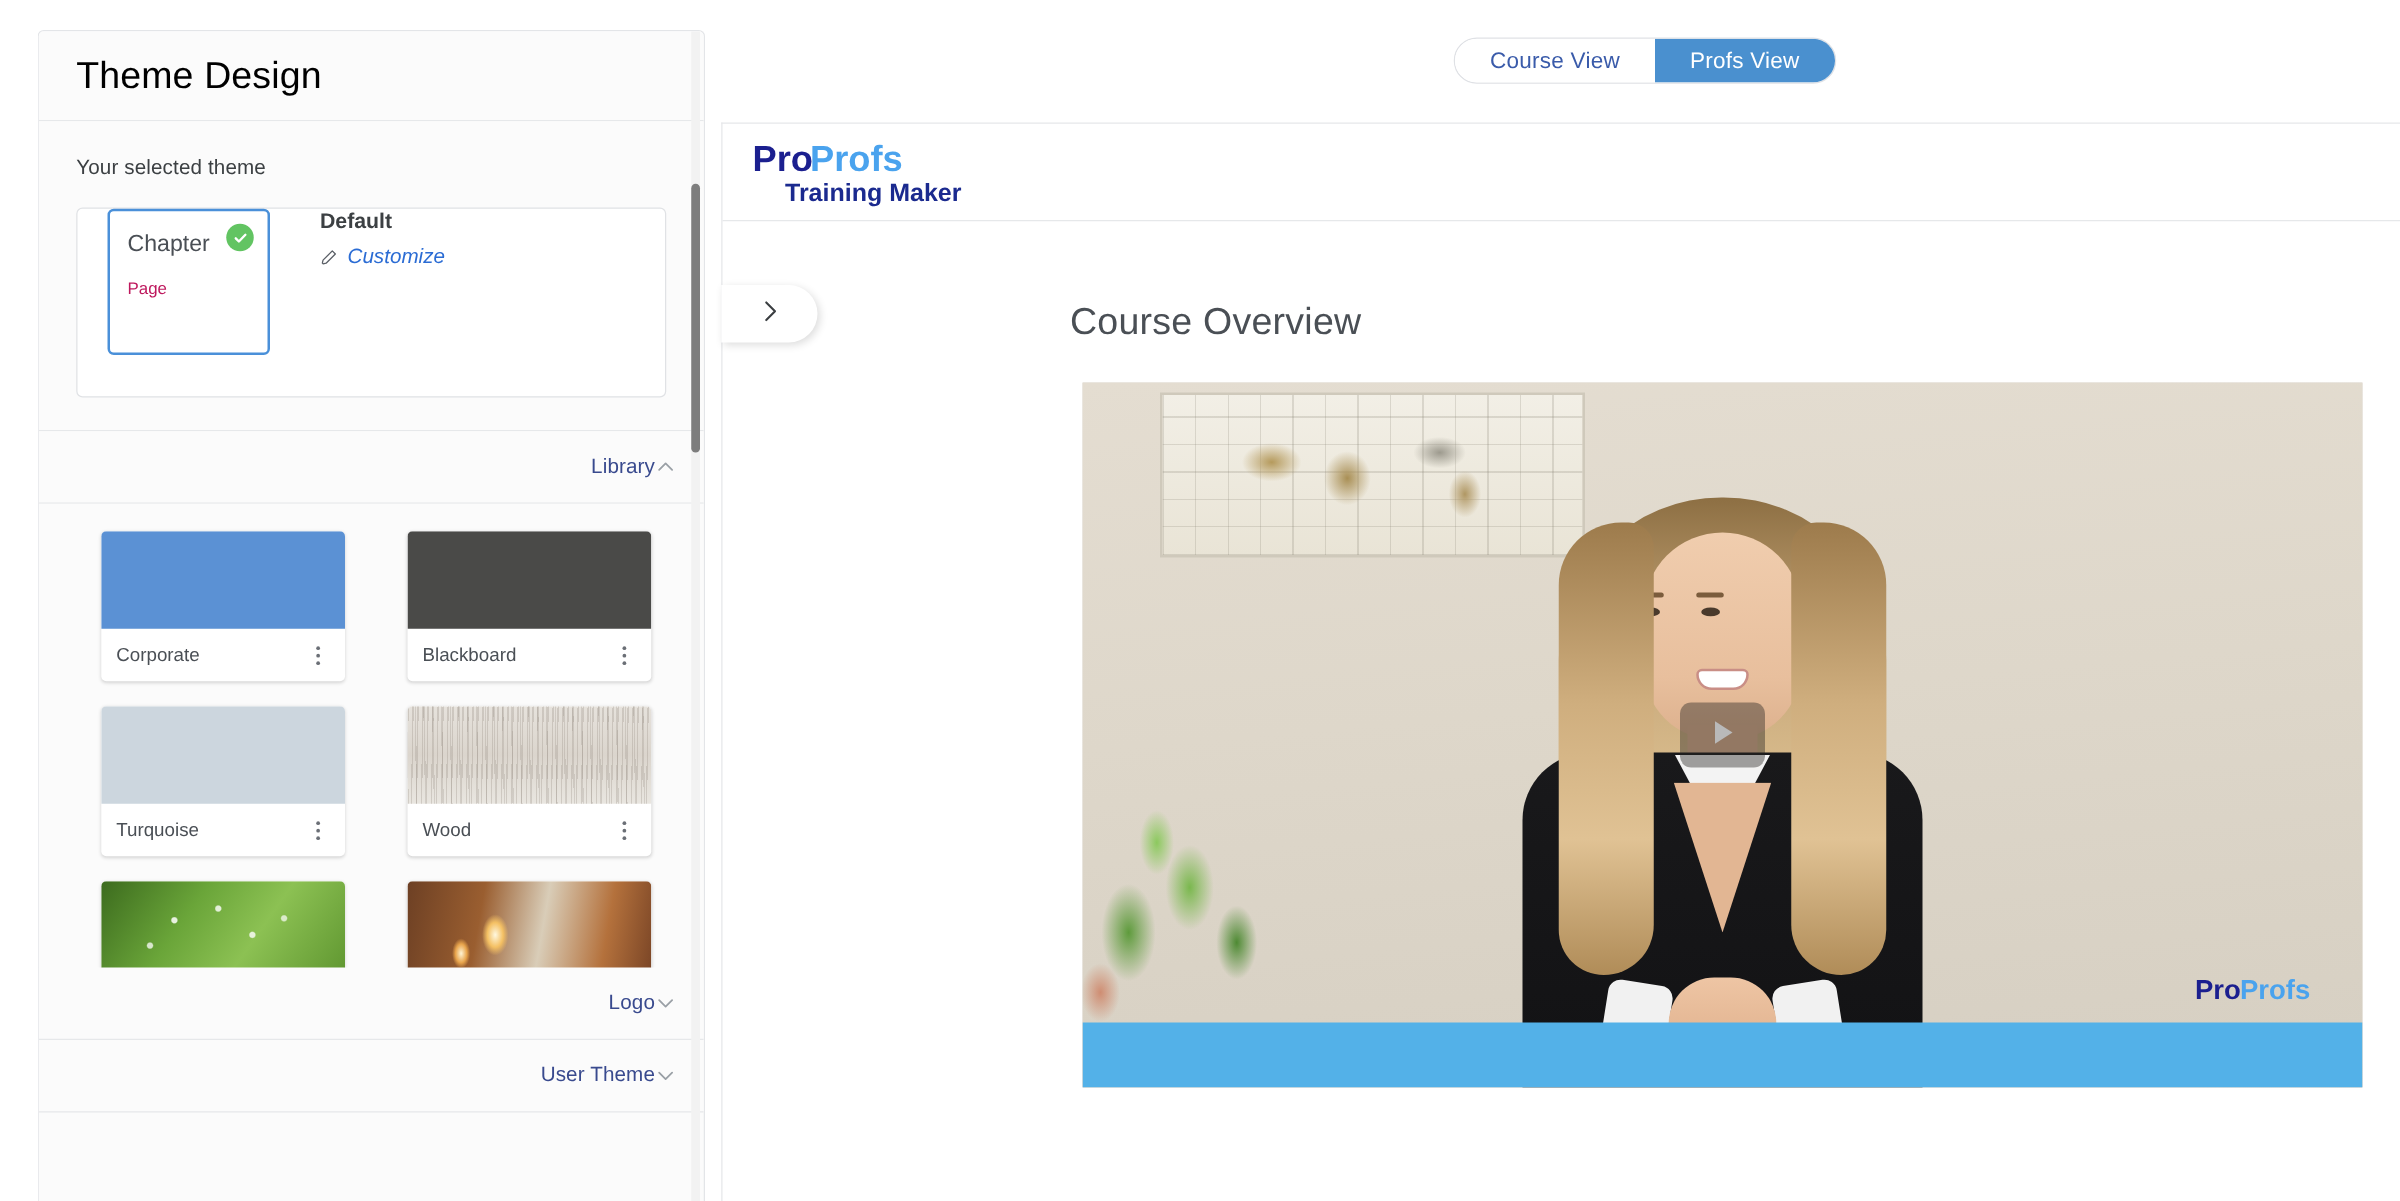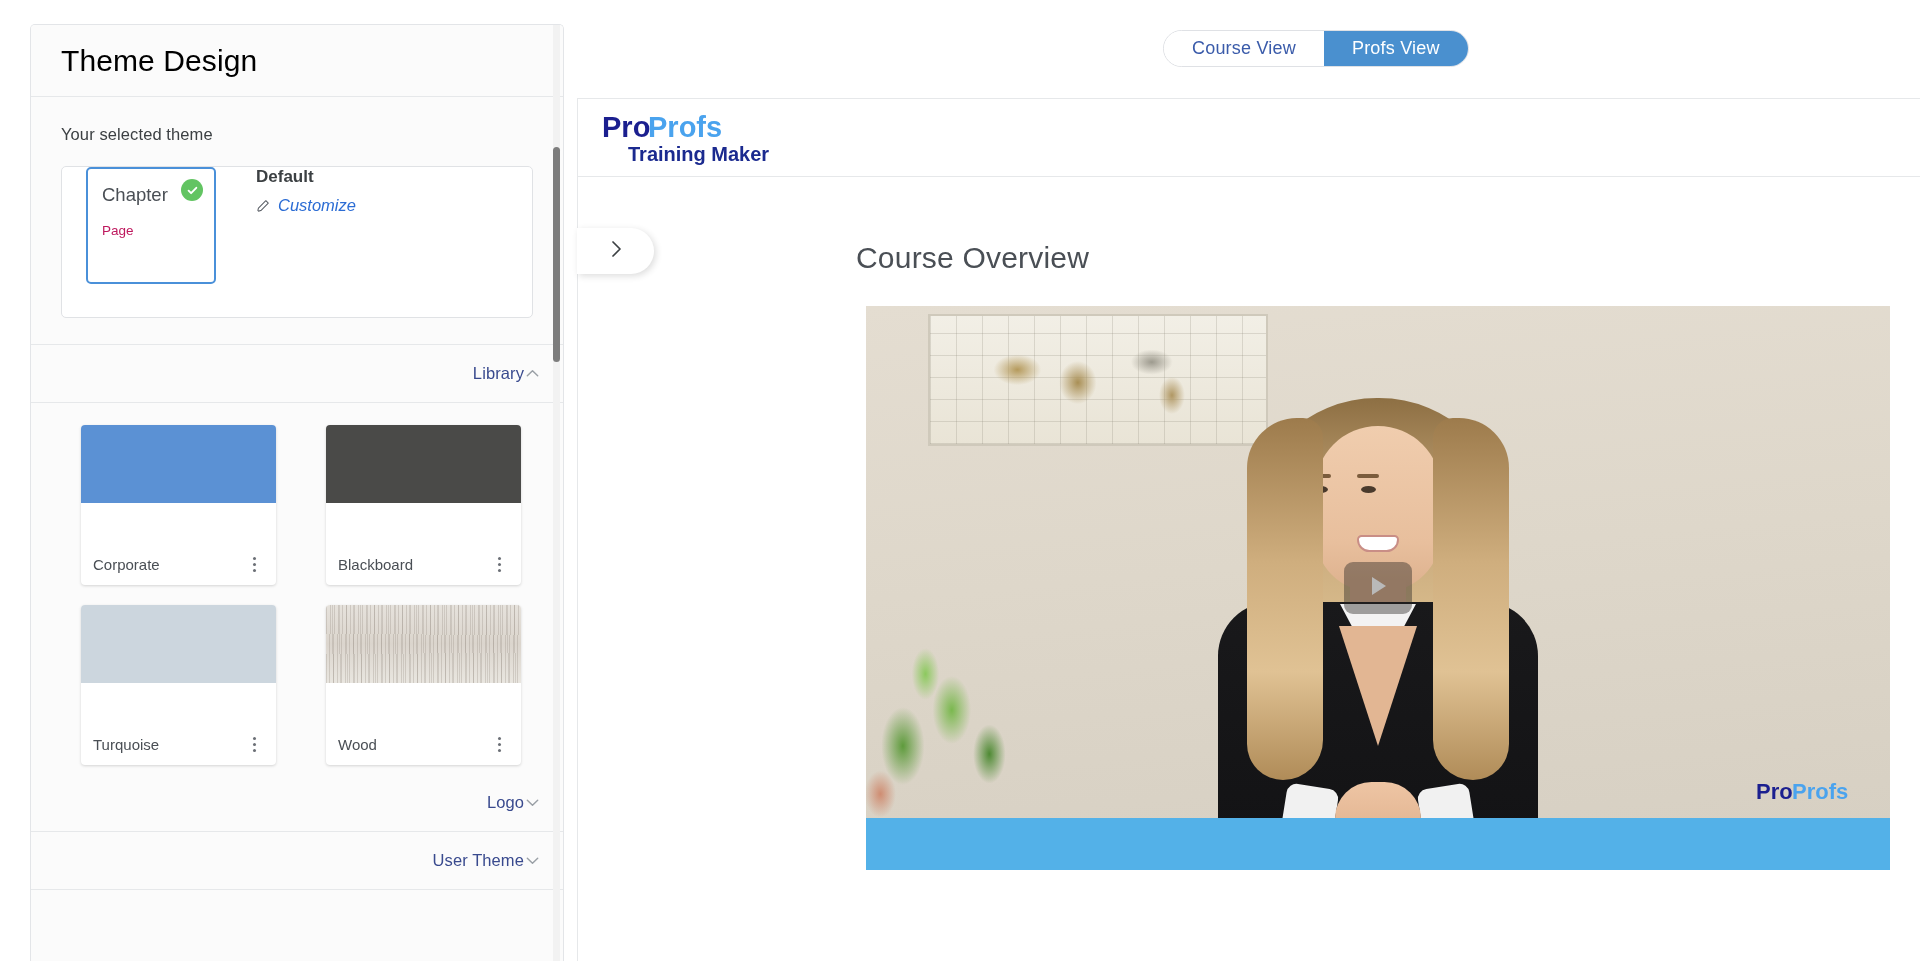--- a/index.html
+++ b/index.html
@@ -163,21 +163,20 @@
     width: 195px;
     height: 78px;
     display: block;
   }
   .thumb-foot {
     height: 42px;
     display: flex;
     align-items: center;
     justify-content: space-between;
     padding: 0 14px 0 12px;
-    margin-top: 40px;
   }
   .thumb-name {
     font-size: 15px;
     color: #4a4f55;
   }
   .dots {
     width: 16px;
     height: 20px;
     display: flex;
     flex-direction: column;

